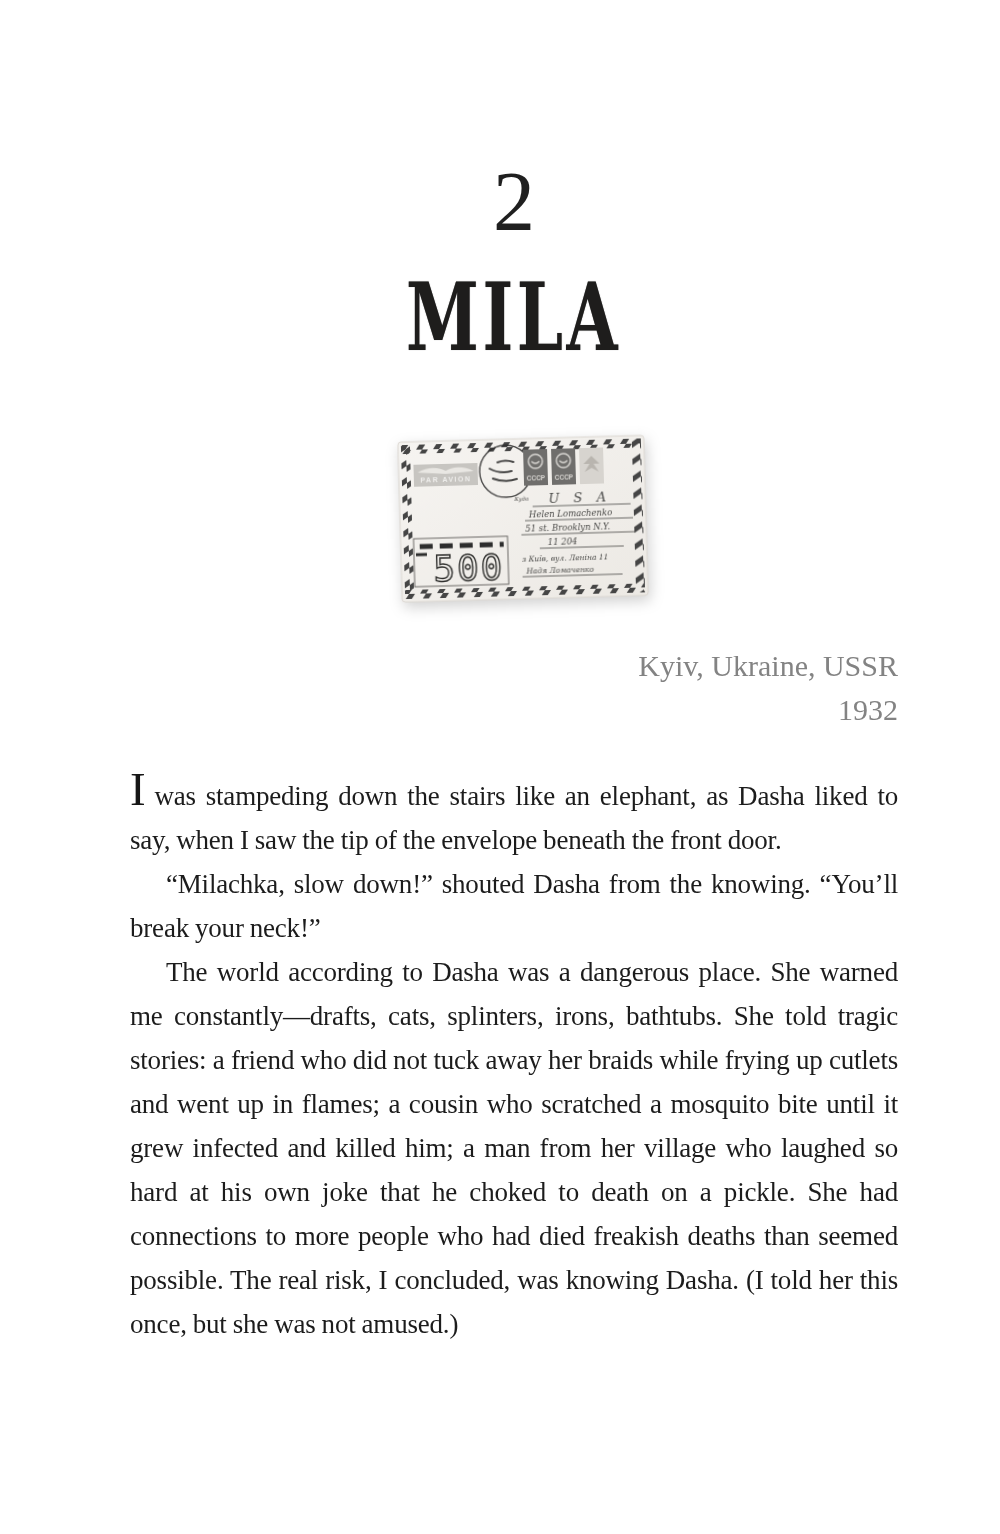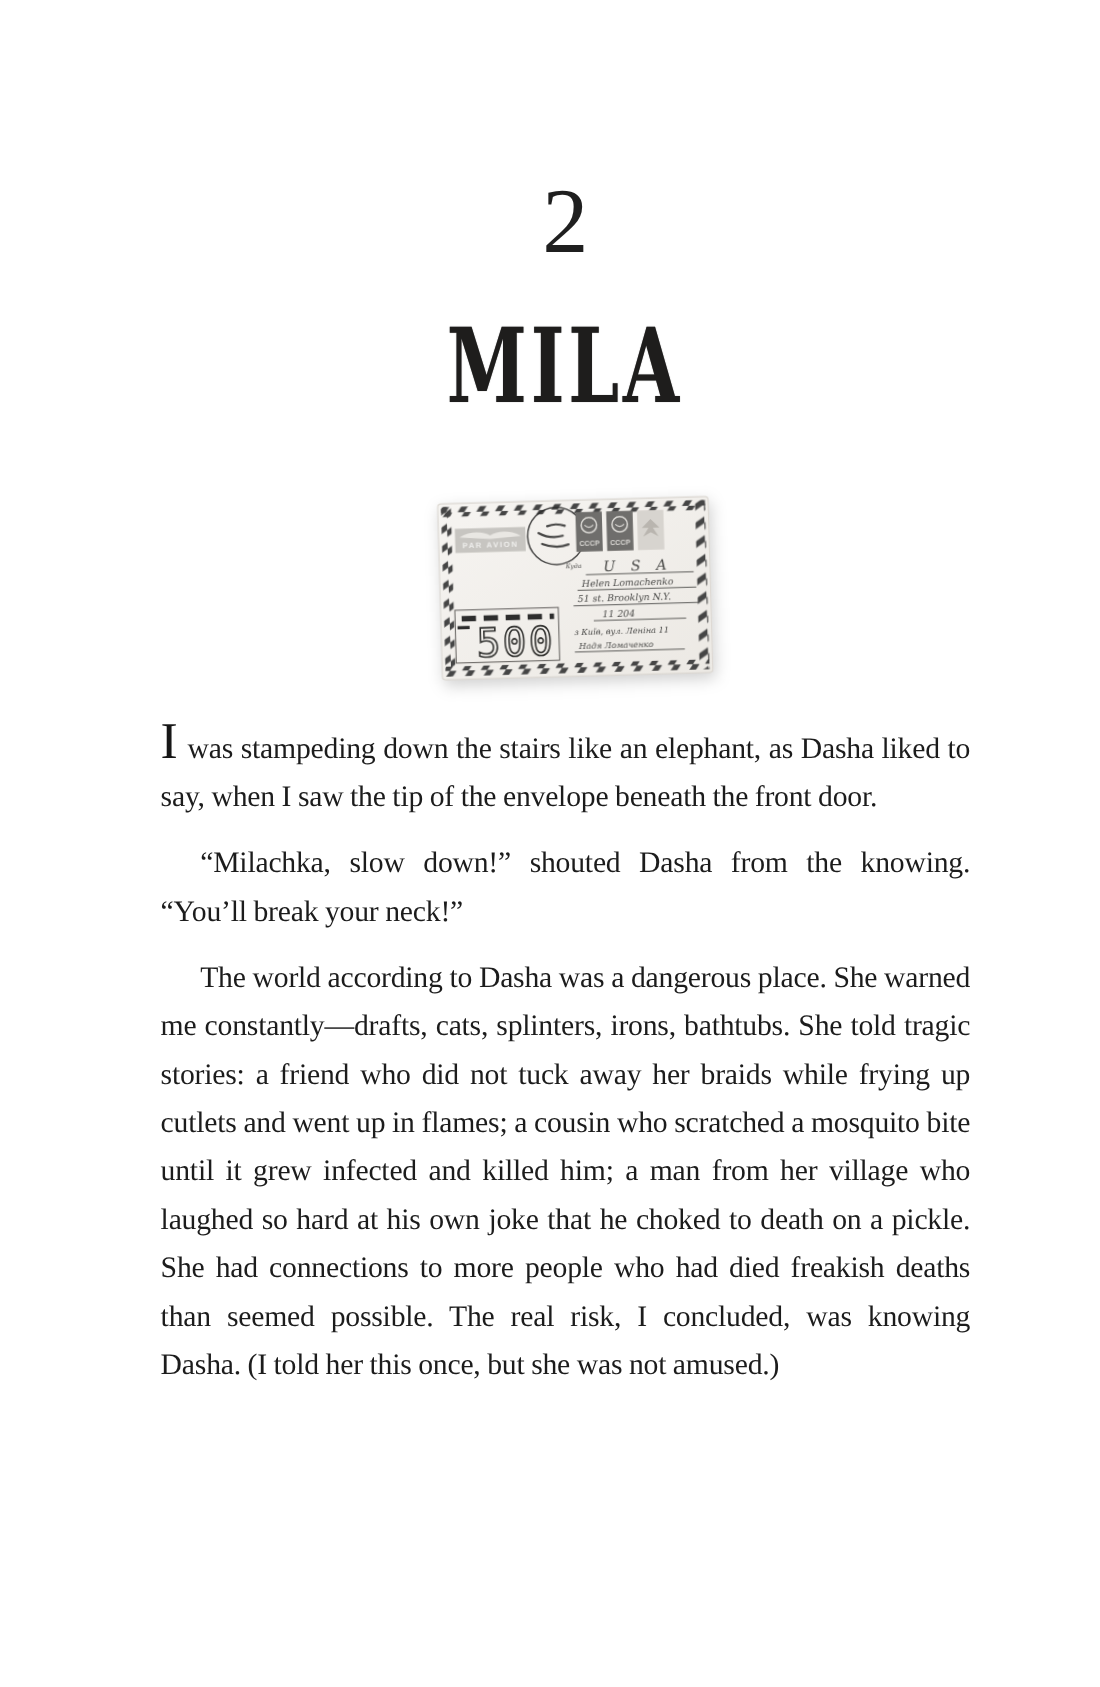--- a/index.html
+++ b/index.html
@@ -16,21 +16,21 @@
   }
   .chapter-number{
     text-align:center;
     font-size:84px;
     line-height:1;
     color:#1f1f1f;
     font-weight:400;
   }
   .chapter-title{
     text-align:center;
-    margin-top:42px;
+    margin-top:26px;
     line-height:1;
     height:96px;
   }
   .chapter-title .title-inner{
     display:inline-block;
     font-family:"DejaVu Serif", serif;
     font-weight:700;
     font-size:94px;
     letter-spacing:5px;
     color:#1e1d1c;
@@ -54,21 +54,21 @@
   }
   .body-text{
     margin-top:42px;
     font-size:27px;
     line-height:44px;
     color:#1c1c1c;
     text-align:justify;
     letter-spacing:-0.2px;
     word-spacing:-0.5px;
   }
-  .body-text p{margin:16px;}
+  .body-text p{margin:0;}
   .body-text p.indent{text-indent:36px;}
   .dropcap{
     font-size:47px;
     line-height:0;
     margin-right:9px;
     color:#161616;
   }
 </style>
 </head>
 <body>
@@ -148,20 +148,24 @@
 
       <g>
         <rect x="14" y="98" width="94" height="48" fill="none" stroke="#4c4a47" stroke-width="1" opacity="0.8"></rect>
         <line x1="20" y1="106" x2="104" y2="106" stroke="#2d2d2d" stroke-width="5" stroke-dasharray="13 7"></line>
         <line x1="16" y1="114" x2="27" y2="114" stroke="#2d2d2d" stroke-width="3"></line>
         <text x="33" y="141" font-family="DejaVu Sans Mono, monospace" font-size="36" letter-spacing="2" fill="none" stroke="#2e2e2c" stroke-width="1.4">500</text>
       </g>
     </svg>
   </div>
 
+  <div class="dateline">
+    <div>Kyiv, Ukraine, USSR</div>
+    <div>1932</div>
+  </div>
 
   <div class="body-text">
     <p><span class="dropcap">I</span><span>was stampeding down the stairs like an elephant, as Dasha liked to say, when I saw the tip of the envelope beneath the front door.</span></p>
     <p class="indent">“Milachka, slow down!” shouted Dasha from the knowing. “You’ll break your neck!”</p>
     <p class="indent">The world according to Dasha was a dangerous place. She warned me constantly—drafts, cats, splinters, irons, bathtubs. She told tragic stories: a friend who did not tuck away her braids while frying up cutlets and went up in flames; a cousin who scratched a mosquito bite until it grew infected and killed him; a man from her village who laughed so hard at his own joke that he choked to death on a pickle. She had connections to more people who had died freakish deaths than seemed possible. The real risk, I concluded, was knowing Dasha. (I told her this once, but she was not amused.)</p>
   </div>
 
 </div>
 
 </body></html>

